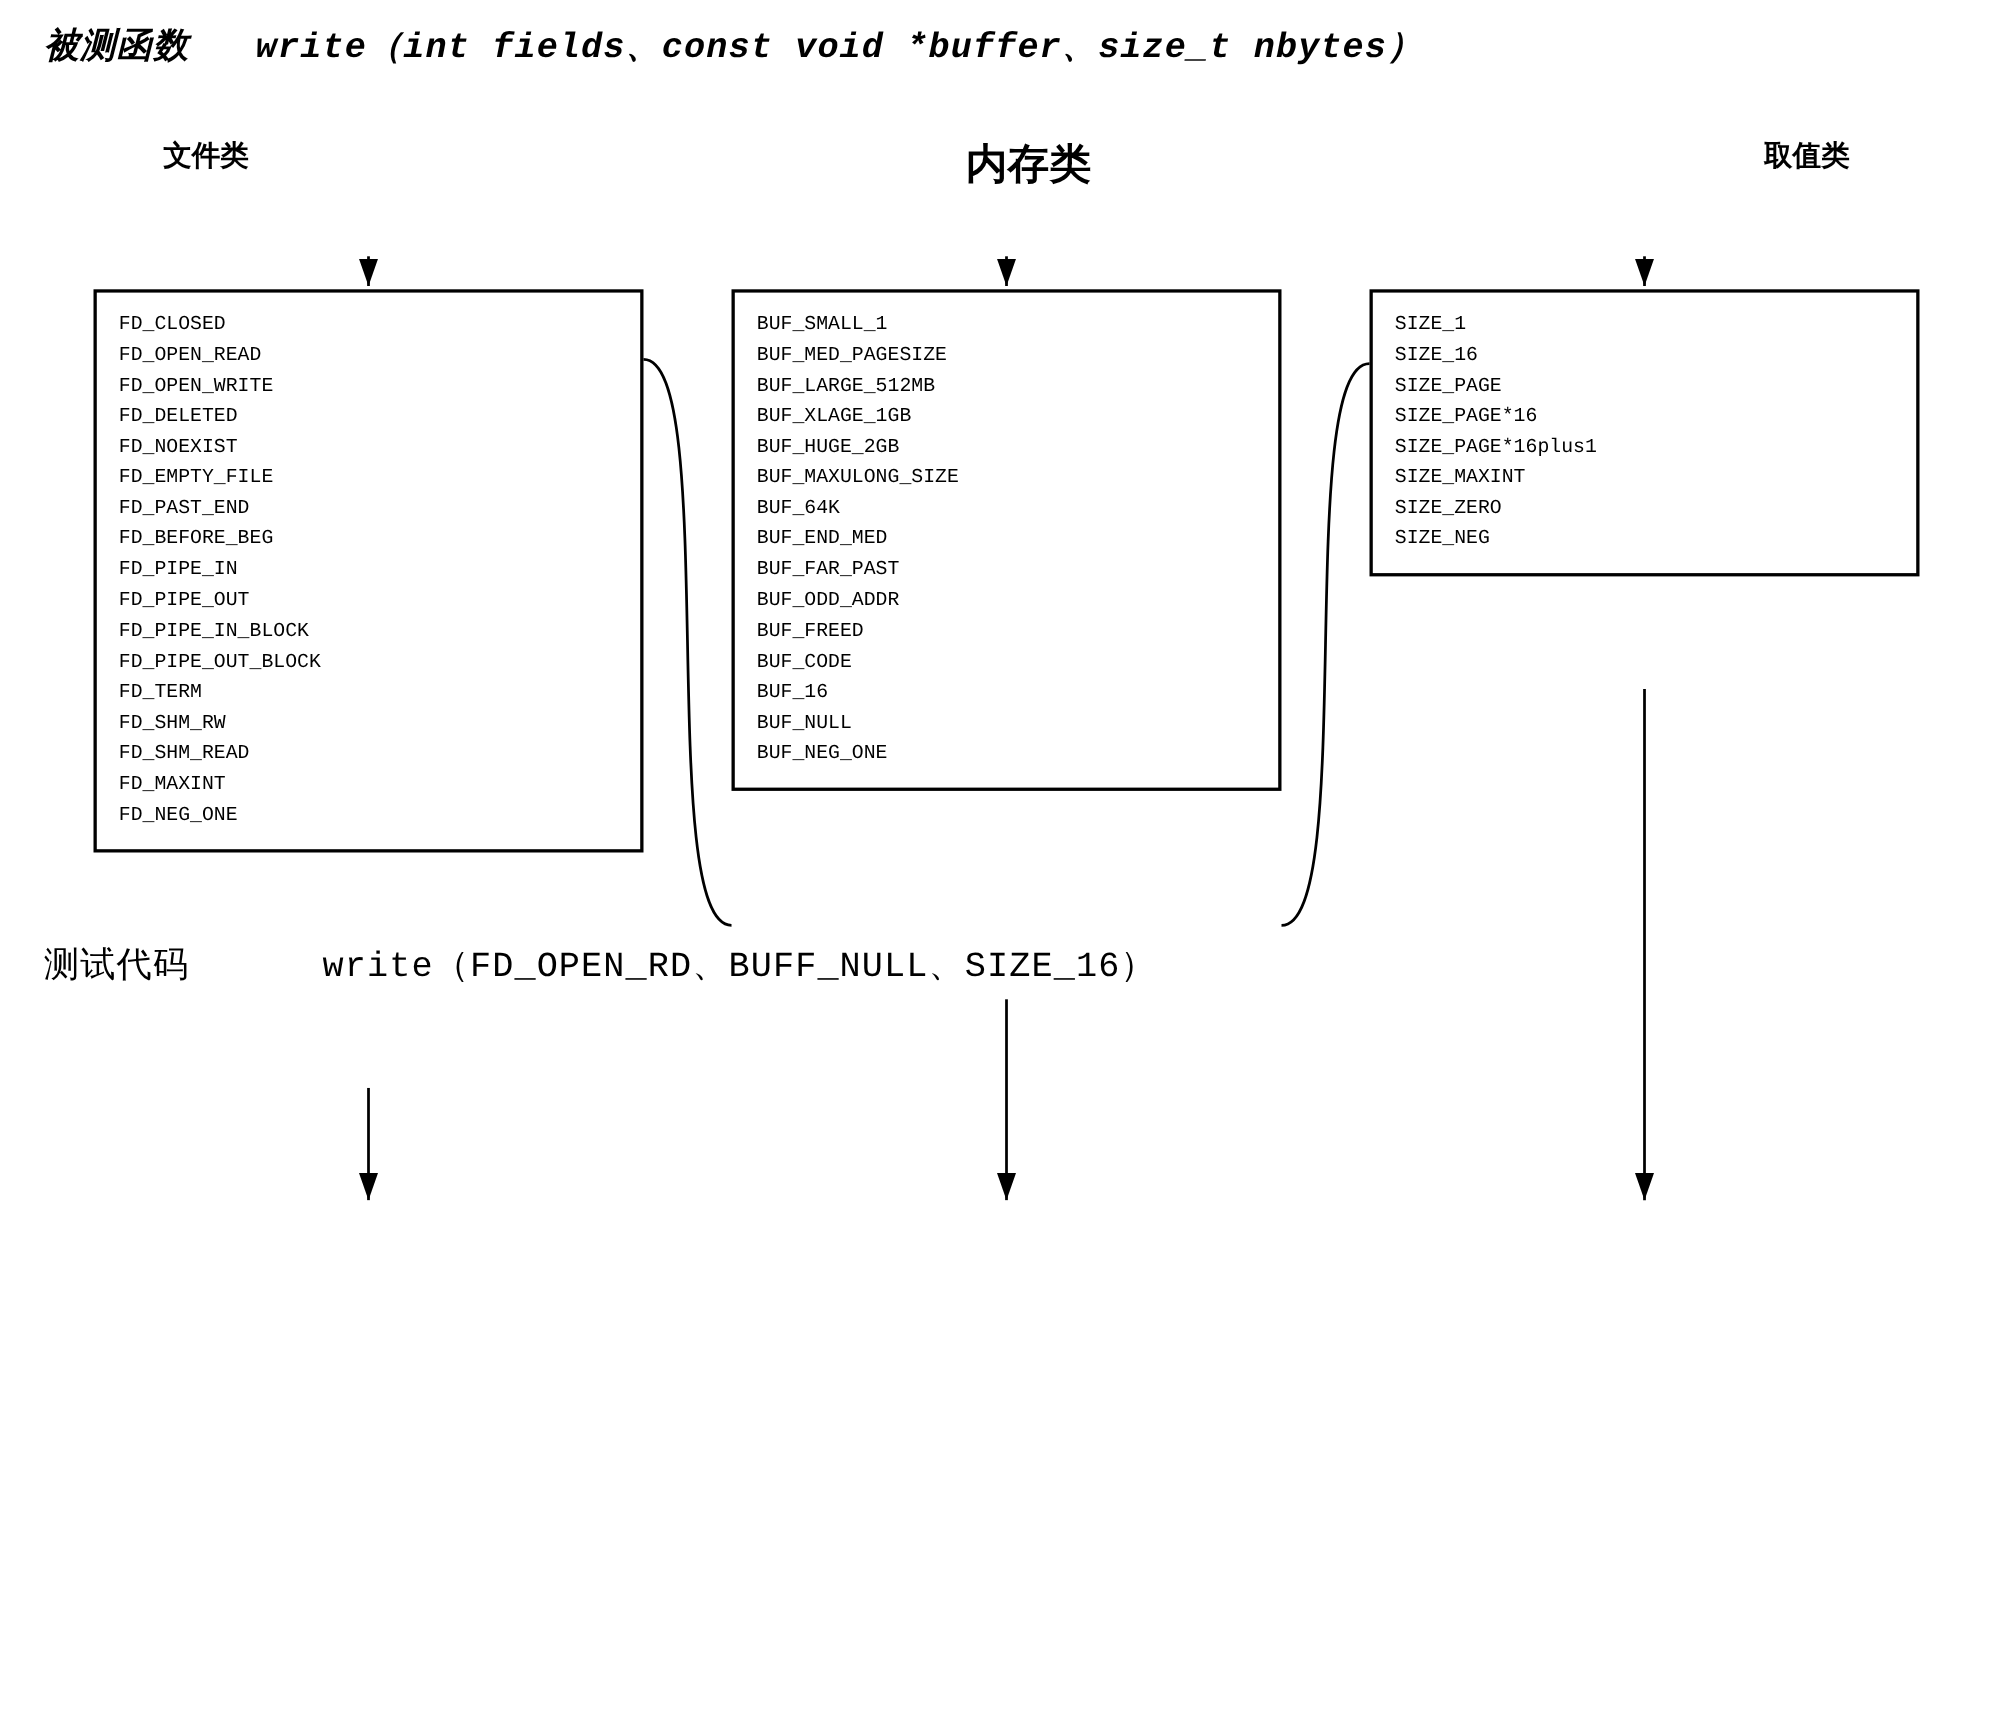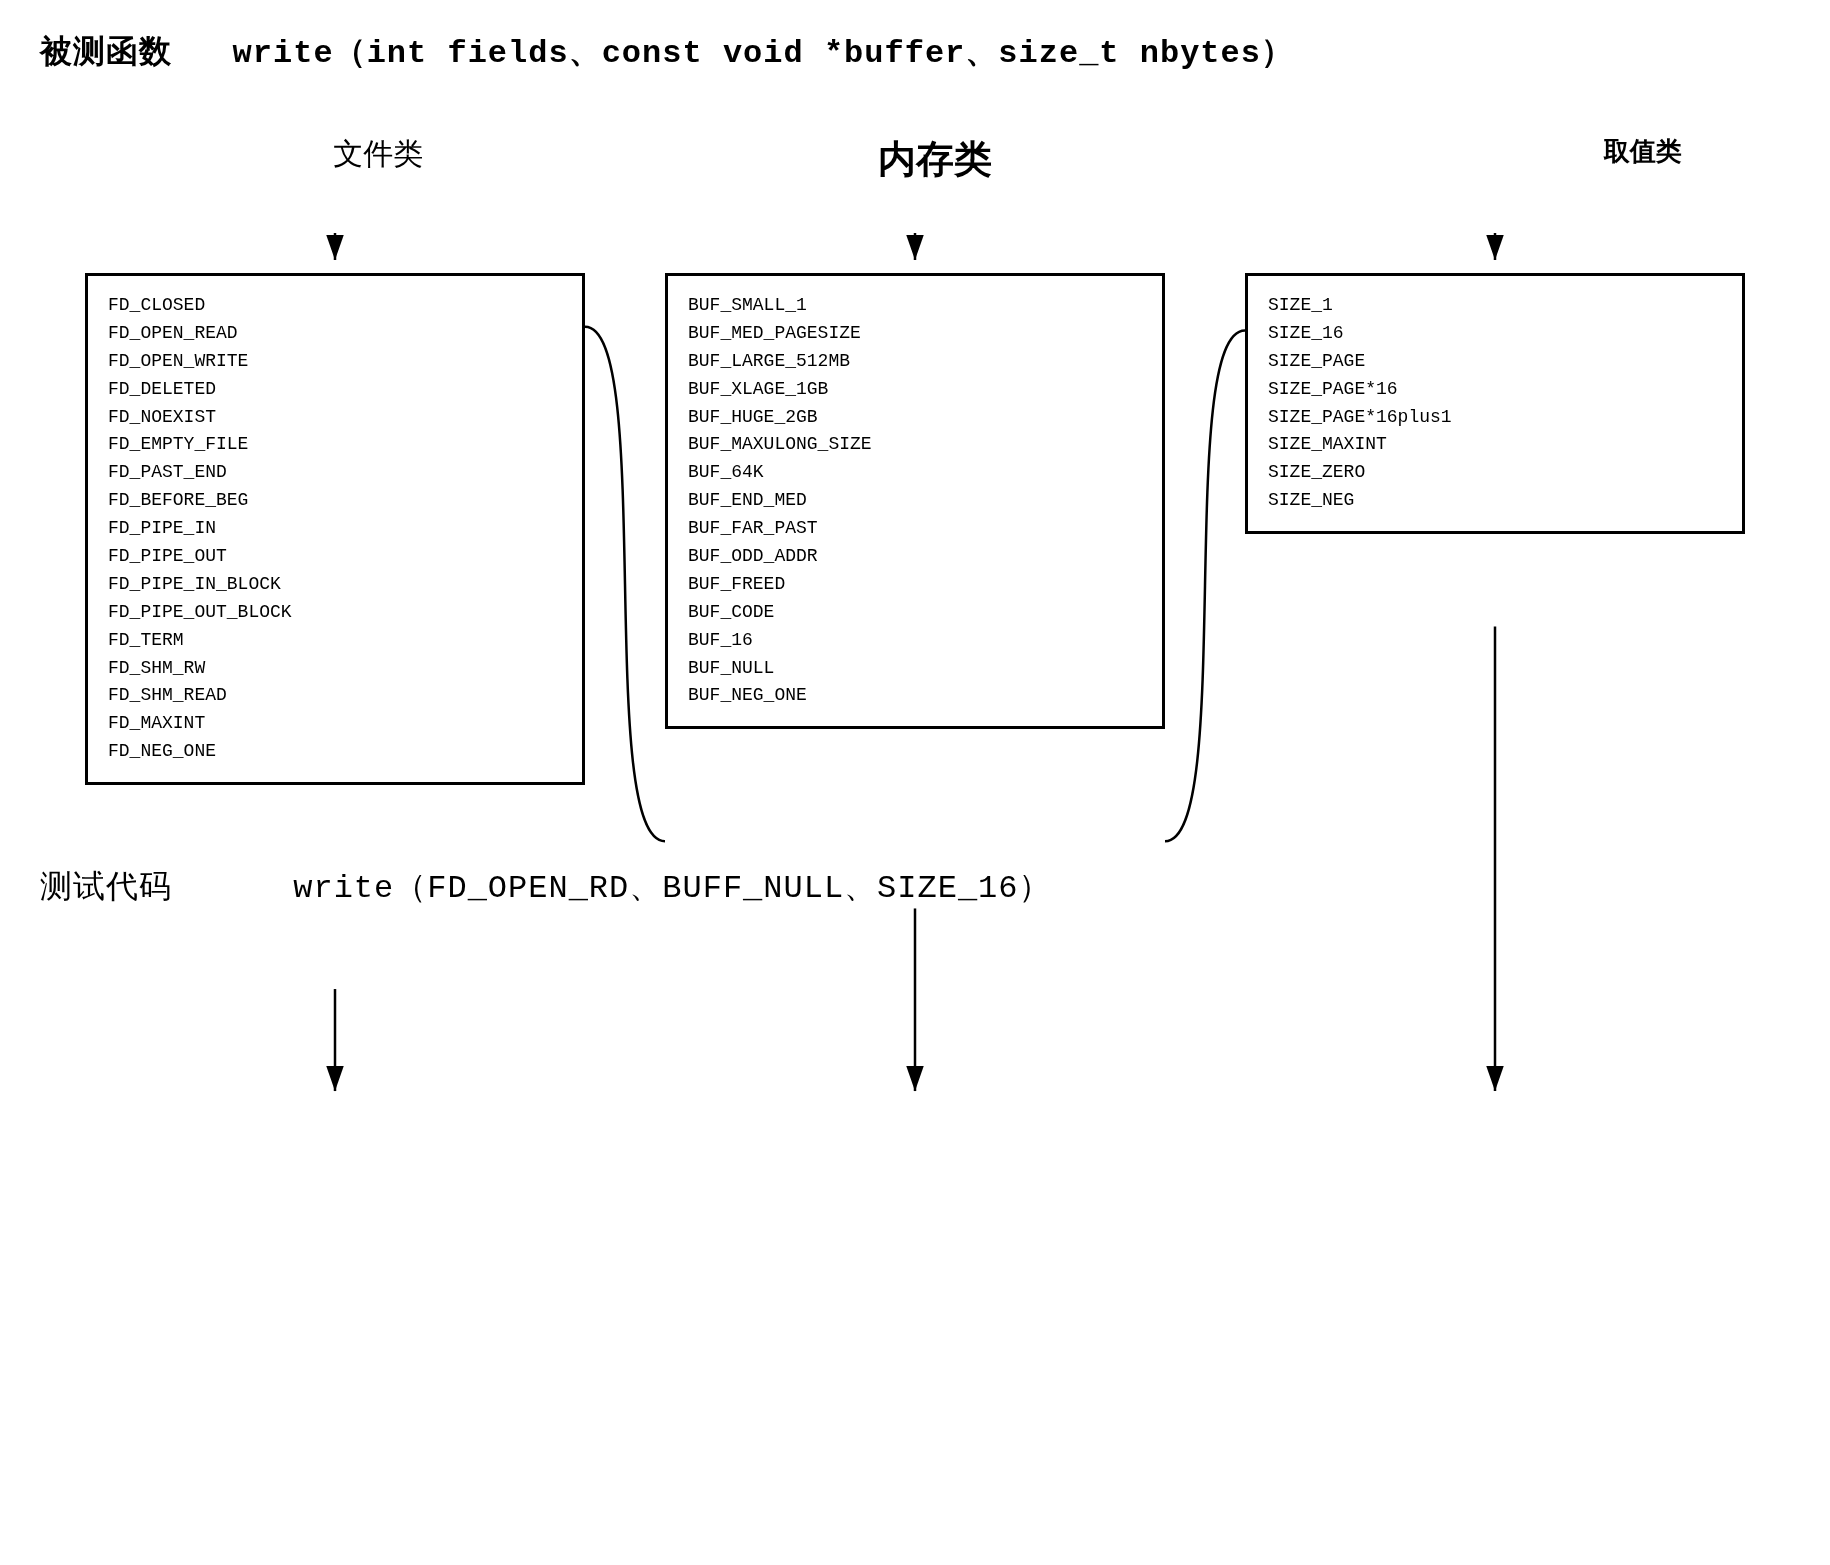--- a/index.html
+++ b/index.html
@@ -22,23 +22,23 @@
       min-height: 1565px;
       position: relative;
       padding: 20px 40px;
     }
 
     
     .header-line {
       font-size: 32px;
       font-weight: bold;
       margin-bottom: 60px;
-      margin-top: 10px;
       letter-spacing: 1px;
       white-space: nowrap;
+      font-style: italic;
     }
 
     
     .boxes-row {
       display: flex;
       justify-content: space-around;
       align-items: flex-start;
       padding: 0 20px;
       gap: 30px;
     }
@@ -104,21 +104,21 @@
       <line x1="915" y1="233" x2="915" y2="260" stroke="#000" stroke-width="2.5" marker-end="url(#arrowhead)"></line>
       <line x1="1495" y1="233" x2="1495" y2="260" stroke="#000" stroke-width="2.5" marker-end="url(#arrowhead)"></line>
       <path d="M 585 326.7982536764706 C 655 326.7982536764706, 595 841.2078124999999, 665 841.2078124999999" stroke="#000" stroke-width="2.5" fill="none"></path>
       <path d="M 1165 841.2078124999999 C 1235 841.2078124999999, 1175 330.5703125, 1245 330.5703125" stroke="#000" stroke-width="2.5" fill="none"></path>
       <line x1="335" y1="989.046875" x2="335" y2="1091.046875" stroke="#000" stroke-width="2.5" marker-end="url(#arrowhead)"></line>
       <line x1="915" y1="908.453125" x2="915" y2="1091.046875" stroke="#000" stroke-width="2.5" marker-end="url(#arrowhead)"></line>
       <line x1="1495" y1="626.375" x2="1495" y2="1091.046875" stroke="#000" stroke-width="2.5" marker-end="url(#arrowhead)"></line>
     </svg>
 
   <div style="display:flex; justify-content:space-around; padding: 0 60px; margin-bottom: 8px;">
-    <div style="font-size:30px;font-weight:normal;width:460px;text-align:center;">文件类</div>
+    <div style="font-size:26px;font-weight:bold;width:460px;">文件类</div>
     <div style="font-size:38px;font-weight:bold;width:460px;text-align:center;">内存类</div>
     <div style="font-size:26px;font-weight:bold;width:420px;text-align:right;">取值类</div>
   </div>
 
   <div style="height:80px;"></div>
 
   <div class="boxes-row">
 
     <div class="param-box" id="box1">
       <div class="param-box-item">FD_CLOSED</div>

